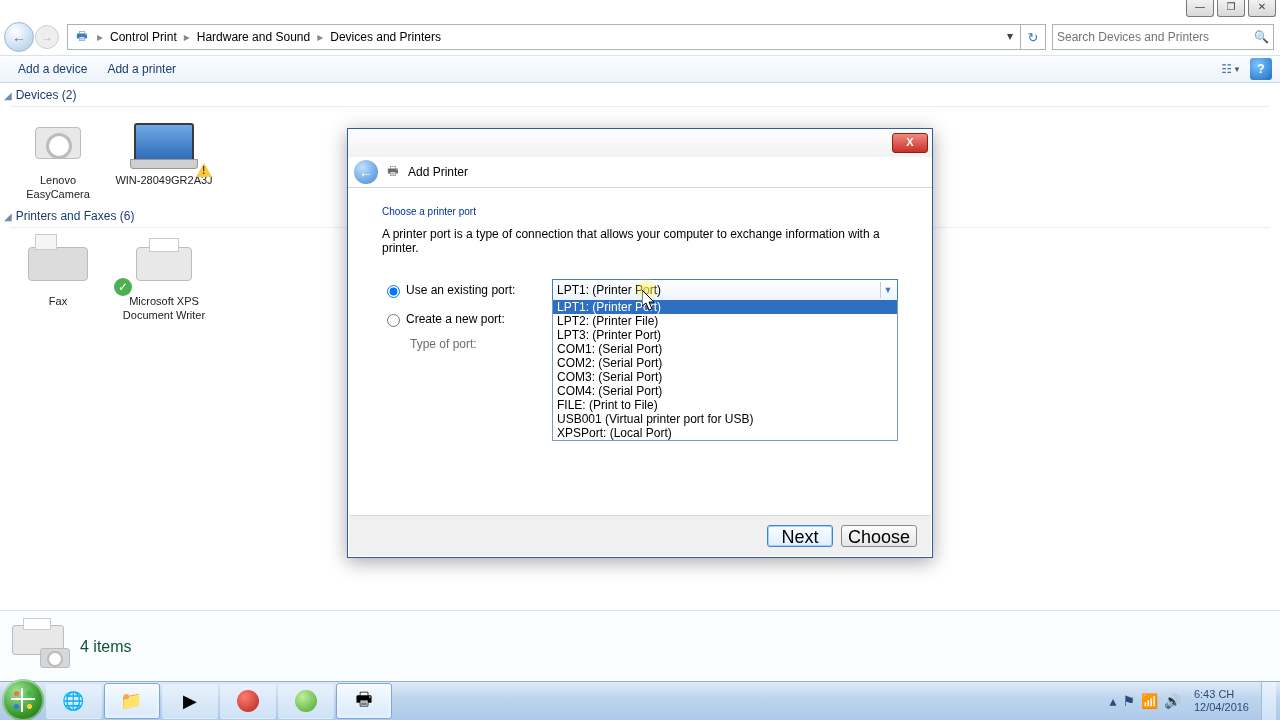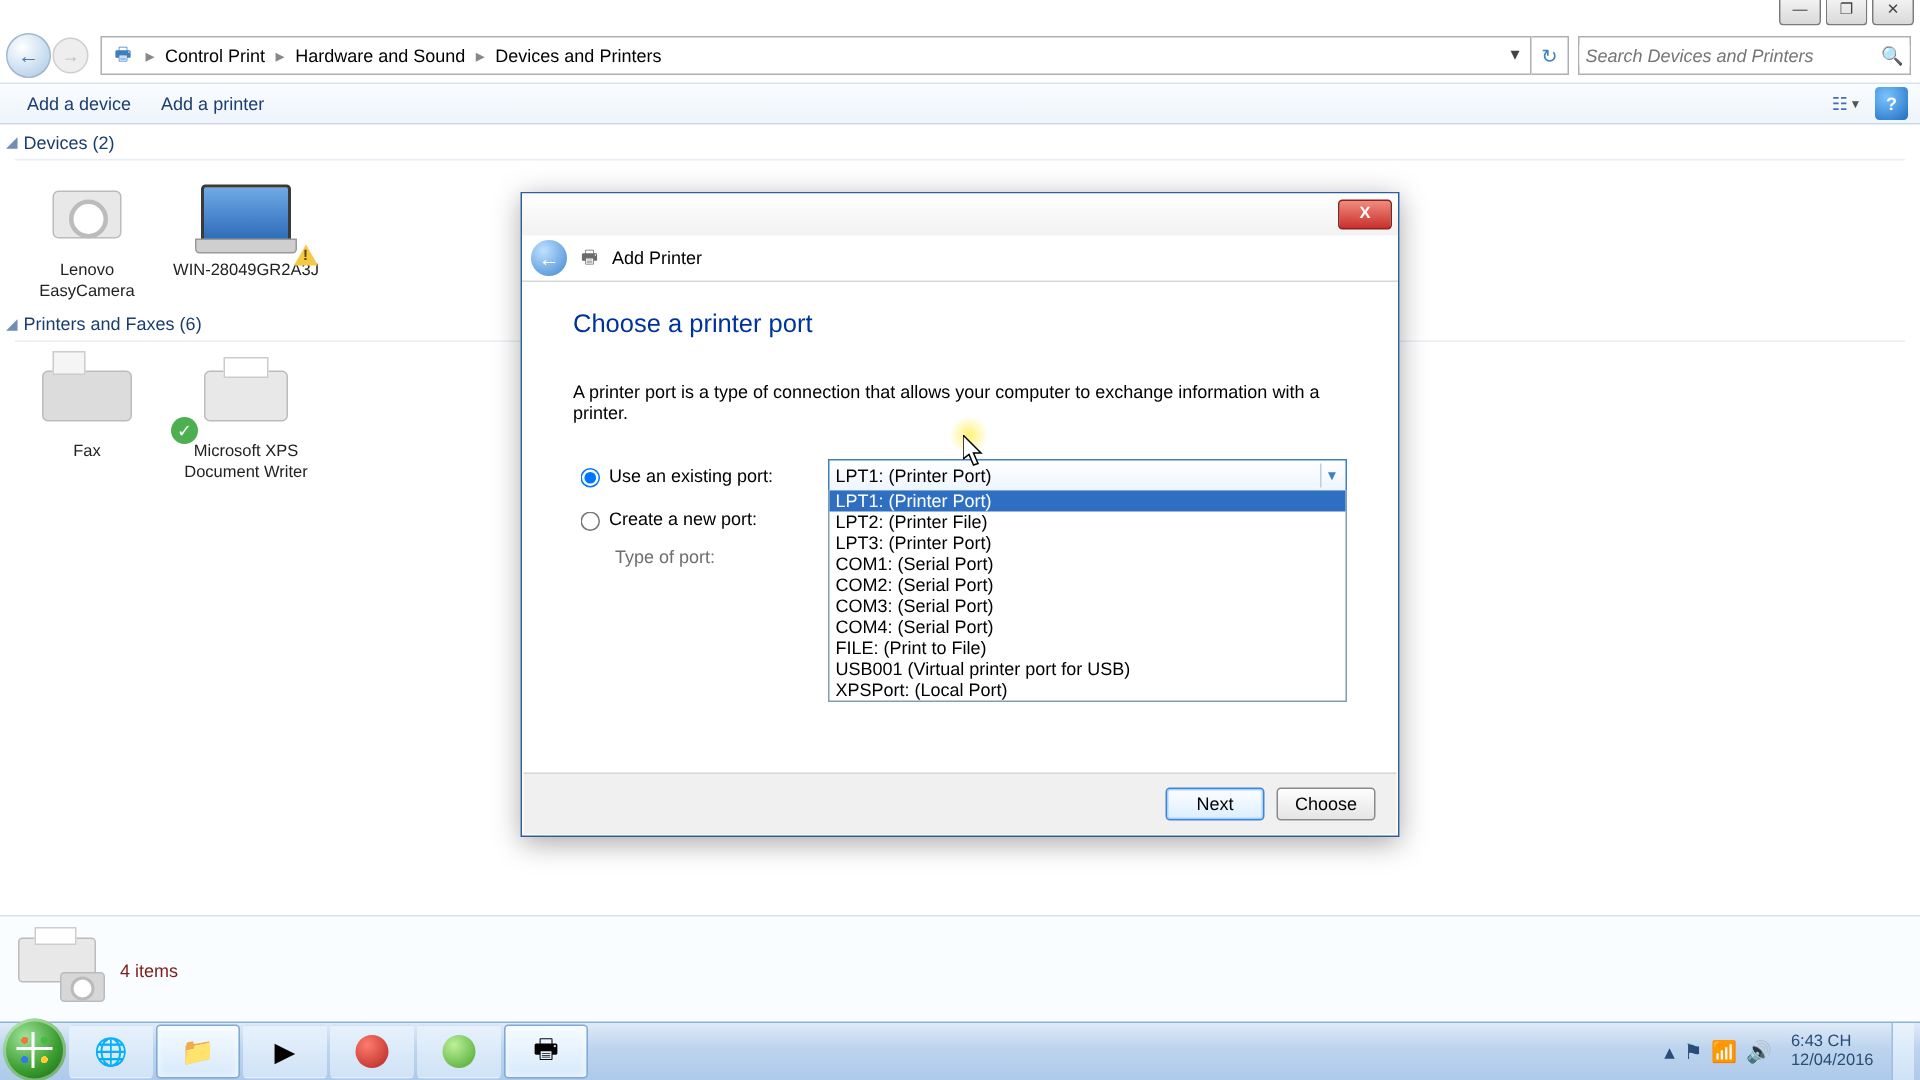--- a/index.html
+++ b/index.html
@@ -12,21 +12,21 @@
 .nav-back{width:28px;height:28px;border-radius:50%;border:1px solid #9fb7cf;background:radial-gradient(circle at 35% 30%,#fff,#cfe1f2 55%,#a9c6e2);margin-left:4px;display:flex;align-items:center;justify-content:center;color:#5277a6;font-size:14px}
 .nav-fwd{width:22px;height:22px;border-radius:50%;border:1px solid #cfcfcf;background:#eee;margin-left:1px;display:flex;align-items:center;justify-content:center;color:#bbb;font-size:12px}
 .addr{flex:1;height:24px;border:1px solid #b0b0b0;background:#fff;margin-left:8px;display:flex;align-items:center;padding:0 2px;position:relative}
 .addr .ico{width:18px;height:18px;margin:0 3px;display:flex;align-items:center;justify-content:center;font-size:12px;color:#3d7ebe}
 .crumb{display:flex;align-items:center;height:100%}
 .crumb span{padding:0 4px}
 .crumb .sep{color:#888;padding:0 3px}
 .addr-drop{position:absolute;right:2px;top:2px;width:16px;height:18px;display:flex;align-items:center;justify-content:center;color:#444}
 .refresh{width:24px;height:24px;border:1px solid #b0b0b0;border-left:none;background:#fff;display:flex;align-items:center;justify-content:center;color:#3d7ebe;font-size:13px}
 .searchbox{width:220px;height:24px;border:1px solid #b0b0b0;background:#fff;margin:0 6px 0 6px;display:flex;align-items:center;color:#888;position:relative;font-style:italic}
-.searchbox input{flex:1;border:none;outline:none;font-size:12px;padding:0 4px;color:#222;font-style:italic}
+.searchbox input{flex:1;border:none;outline:none;font-size:12px;padding:0 4px;color:#222;}
 .searchbox .mag{position:absolute;right:4px;color:#6a8bbf;font-style:normal}
 
 
 .cmdbar{position:absolute;left:0;top:55px;height:28px;width:100%;background:linear-gradient(#fafdff,#eef4fb);border-top:1px solid #d7e3f0;border-bottom:1px solid #cfd9e5;display:flex;align-items:center;padding:0 8px;box-sizing:border-box}
 .cmdbar .cmd{padding:0 10px;color:#1a3e6e}
 .cmdbar .spacer{flex:1}
 .cmdbar .view-ico,.cmdbar .help-ico{width:22px;height:22px;display:flex;align-items:center;justify-content:center;border-radius:3px}
 .cmdbar .view-ico{color:#3f71b5}
 .cmdbar .drop{font-size:8px;color:#555;margin-left:1px}
 .help-ico{background:radial-gradient(circle at 35% 30%,#7cc3ff,#1e6fc2);color:#fff;font-weight:bold;border-radius:50%;width:18px;height:18px;font-size:12px;margin-left:8px}
@@ -54,21 +54,21 @@
 .prn:before{content:"";position:absolute;left:12px;top:-10px;width:28px;height:12px;background:#fff;border:1px solid #ccc}
 .check{position:absolute;left:0;bottom:-2px;width:18px;height:18px;border-radius:50%;background:#4caf50;color:#fff;font-size:12px;line-height:18px;text-align:center}
 
 
 .details{position:absolute;left:0;bottom:38px;height:72px;width:100%;border-top:1px solid #d6e0eb;background:#fafdff;display:flex;align-items:center;padding:4px 10px;box-sizing:border-box}
 .details .dico{width:60px;height:55px;position:relative;margin-right:10px}
 .dprn{width:50px;height:28px;background:#e8e8e8;border:1px solid #bcbcbc;border-radius:3px;position:absolute;left:2px;top:6px}
 .dprn:before{content:"";position:absolute;left:10px;top:-8px;width:26px;height:10px;background:#fff;border:1px solid #ccc}
 .dcam{width:28px;height:18px;background:#d7d7d7;border:1px solid #bbb;border-radius:3px;position:absolute;right:0;bottom:6px}
 .dcam:before{content:"";position:absolute;left:6px;top:2px;width:12px;height:12px;border:2px solid #bbb;border-radius:50%;background:#fff}
-.details .txt{font-size:12px;color:#7f1d1d}
+.details .txt{font-size:16px;color:#14532d}
 
 
 .taskbar{position:absolute;left:0;bottom:0;height:38px;width:100%;background:linear-gradient(#dfeaf7,#bcd4ee 45%,#aecaea);border-top:1px solid #8fb1d6;display:flex;align-items:center}
 .start{width:42px;height:42px;border-radius:50%;background:radial-gradient(circle at 35% 30%,#9fe39a,#3b9d2f 55%,#115f0e);margin-left:2px;margin-top:-2px;box-shadow:inset 0 0 0 2px rgba(255,255,255,.4);position:relative}
 .start:before{content:"";position:absolute;left:9px;top:9px;width:24px;height:24px;background:
  linear-gradient(#fff,#fff) 10px 0/2px 24px no-repeat,
  linear-gradient(#fff,#fff) 0 10px/24px 2px no-repeat,
  radial-gradient(circle,#e74 30%,transparent 31%) 0 0/11px 11px no-repeat,
  radial-gradient(circle,#4b4 30%,transparent 31%) 13px 0/11px 11px no-repeat,
  radial-gradient(circle,#37e 30%,transparent 31%) 0 13px/11px 11px no-repeat,
@@ -83,40 +83,40 @@
 
 
 .dialog{position:absolute;left:347px;top:128px;width:584px;height:428px;border:1px solid #2d5f9c;background:#fff;box-shadow:0 4px 18px rgba(0,0,0,.35)}
 .dlg-titlebar{height:28px;background:linear-gradient(#fefefe,#f2f2f2);position:relative}
 .dlg-close{position:absolute;right:4px;top:4px;width:34px;height:18px;background:linear-gradient(#f08b7e,#c9302c);border:1px solid #8a211d;border-radius:3px;color:#fff;text-align:center;font-size:11px;line-height:16px;font-weight:bold}
 .dlg-header{height:30px;border-bottom:1px solid #d7d7d7;display:flex;align-items:center;padding:0 6px;gap:6px}
 .dlg-back{width:24px;height:24px;border-radius:50%;background:radial-gradient(circle at 35% 30%,#bfe1ff,#3e86d1);color:#fff;display:flex;align-items:center;justify-content:center;font-size:14px}
 .dlg-pico{width:18px;height:18px;display:flex;align-items:center;justify-content:center;color:#6b6b6b}
 .dlg-title{font-size:12px}
 .dlg-body{padding:18px 34px 0 34px}
-.dlg-h1{color:#003399;font-size:17px;margin-bottom:28px}
+.dlg-h1{color:#003399;font-size:10px;margin-bottom:10px}
 .dlg-desc{font-size:12px;margin-bottom:24px}
 .opt-row{display:flex;align-items:center;margin-bottom:10px}
 .opt-row label{display:flex;align-items:center;width:170px}
 .opt-row input[type=radio]{margin-right:6px}
 .type-label{margin-left:28px;color:#6e6e6e}
 .combo{position:relative;width:346px}
 .combo-display{height:20px;border:1px solid #3e7fc1;background:#fff;padding:0 18px 0 4px;font-size:12px;line-height:20px;position:relative;background:linear-gradient(#fff,#eef5ff)}
 .combo-display .arr{position:absolute;right:2px;top:2px;width:14px;height:16px;border-left:1px solid #b8cee6;display:flex;align-items:center;justify-content:center;font-size:9px;color:#3e7fc1}
 .combo-list{position:absolute;left:0;top:21px;width:100%;background:#fff;border:1px solid #7f9db9;border-top:none;box-sizing:border-box}
 .combo-list div{padding:0 4px;font-size:12px;line-height:14px}
 .combo-list div.sel{background:#2f6fc1;color:#fff}
 
 
 .hl{position:absolute;width:28px;height:24px;border-radius:50%;background:radial-gradient(circle,rgba(255,240,90,.85),rgba(255,240,90,0) 70%)}
 .cursor{position:absolute;width:0;height:0}
 .cursor svg{position:absolute;left:0;top:0}
 
 .dlg-footer{position:absolute;left:1px;right:1px;bottom:1px;height:40px;background:#f0f0f0;border-top:1px solid #d7d7d7;display:flex;align-items:center;justify-content:flex-end;padding:0 14px;gap:8px}
-.btn{min-width:66px;height:22px;border:1px solid #8a8a8a;border-radius:3px;background:linear-gradient(#fdfdfd,#e5e5e5);font-size:12px}
+.btn{min-width:66px;height:22px;border:1px solid #8a8a8a;border-radius:3px;background:linear-gradient(#fdfdfd,#e5e5e5);font-size:18px}
 .btn.primary{border:1px solid #3e86d1;box-shadow:0 0 0 1px #a8d1ff inset;background:linear-gradient(#fdfeff,#dceeff)}
 </style>
 </head>
 <body>
 
 <div class="win-frame-top">
   <div class="win-frame-btn">—</div>
   <div class="win-frame-btn">❐</div>
   <div class="win-frame-btn">✕</div>
 </div>

